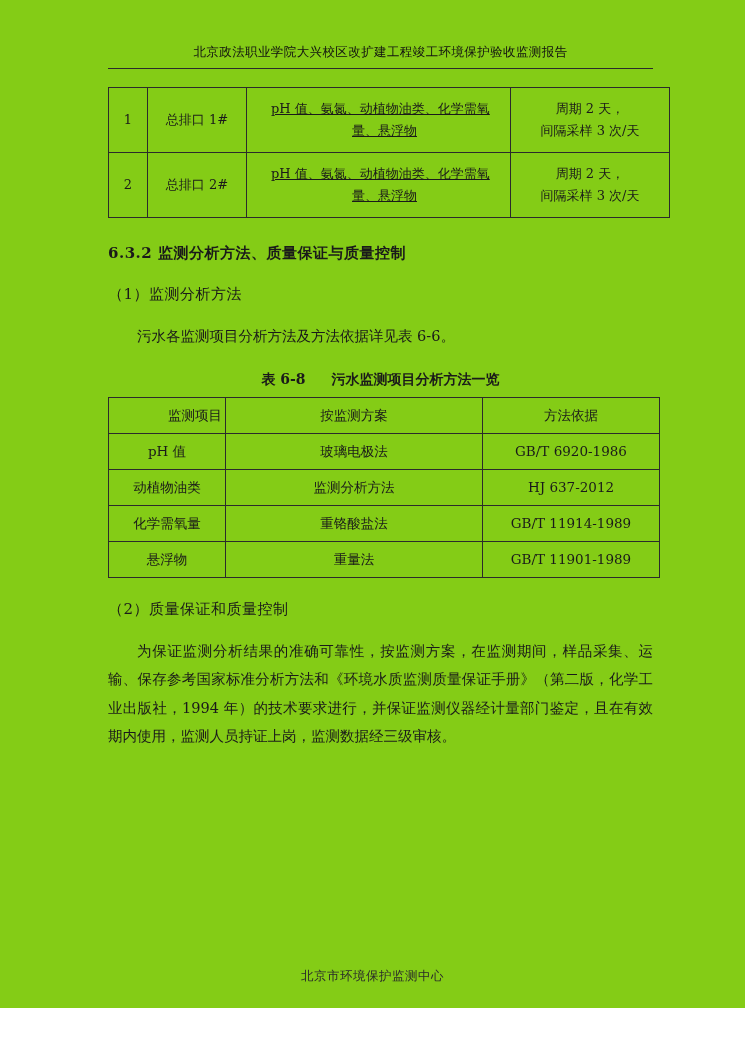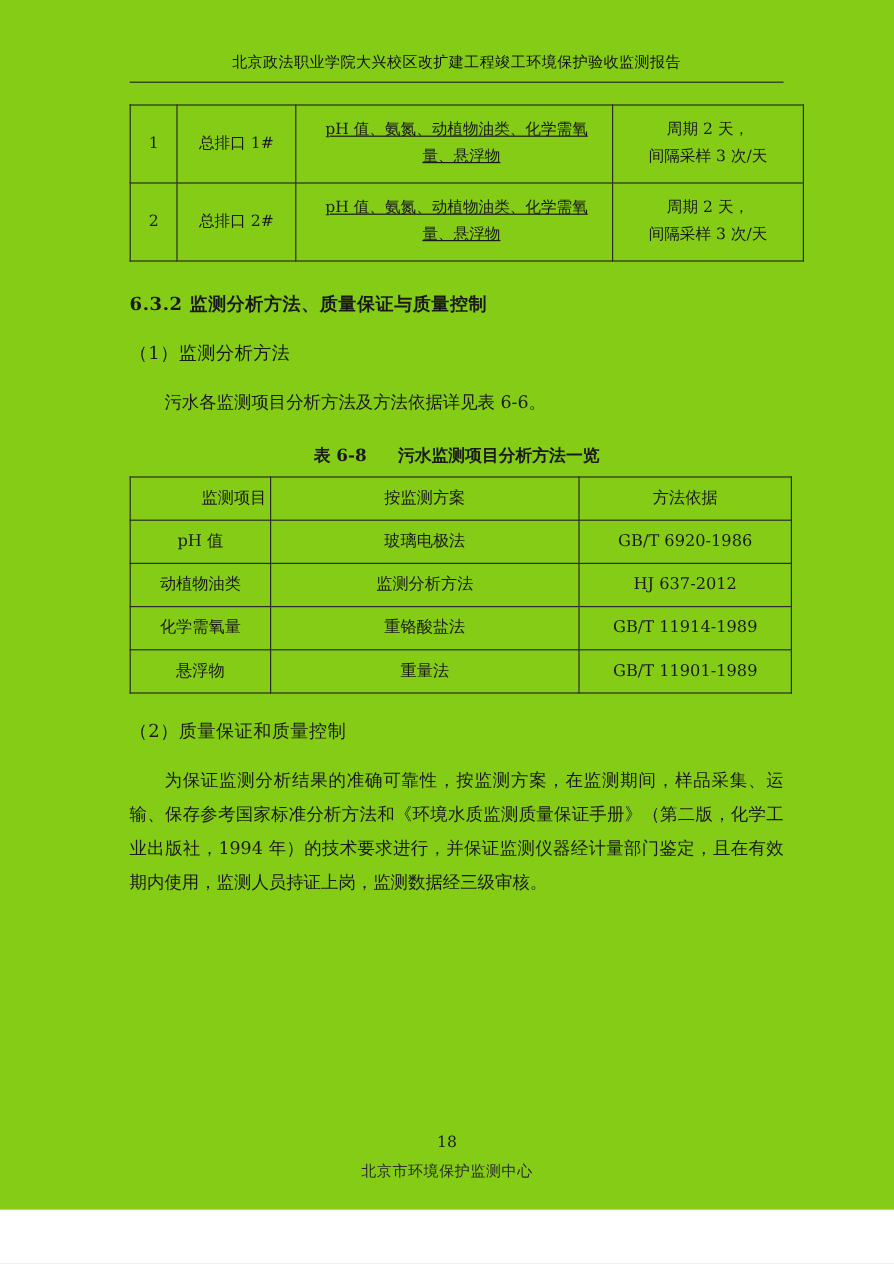--- a/index.html
+++ b/index.html
@@ -215,15 +215,14 @@
         </tr>
       </tbody>
     </table>
 
     <p class="sub">（2）质量保证和质量控制</p>
 
     <p class="para tight">为保证监测分析结果的准确可靠性，按监测方案，在监测期间，样品采集、运输、保存参考国家标准分析方法和《环境水质监测质量保证手册》（第二版，化学工业出版社，1994 年）的技术要求进行，并保证监测仪器经计量部门鉴定，且在有效期内使用，监测人员持证上岗，监测数据经三级审核。</p>
 
   </div>
 
-  <div class="page-number">18</div>
   <div class="footer-org">北京市环境保护监测中心</div>
 </div>
 
 </body></html>

